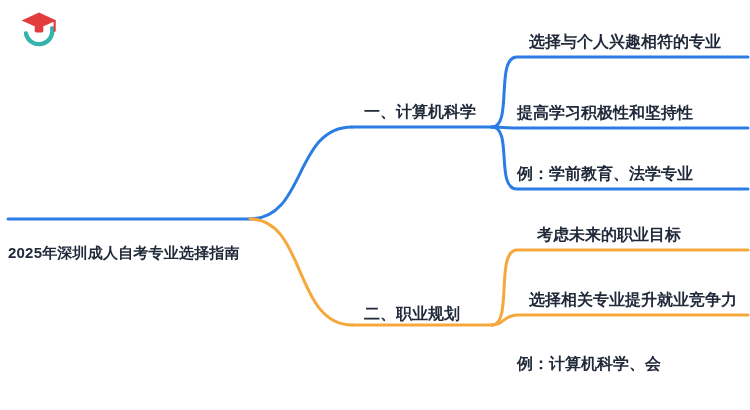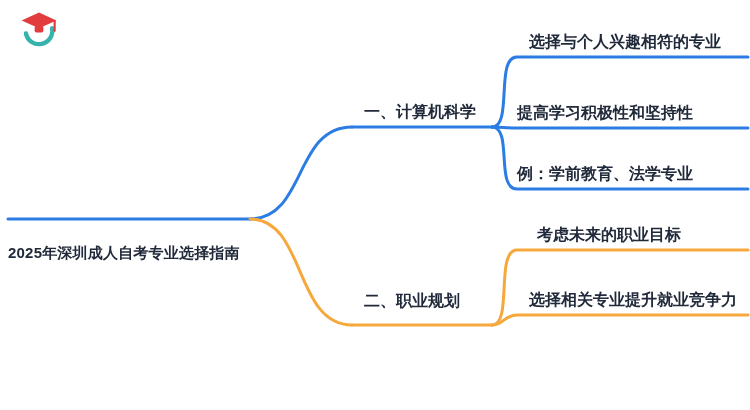--- a/index.html
+++ b/index.html
@@ -84,22 +84,23 @@
       <path d="M 9 27 A 15 15 0 1 0 39 21" fill="none" stroke="#35b3ac" stroke-width="5" stroke-linecap="round"></path>
       <polygon points="24,3 44,12 24,21 4,12" fill="#e23c3f"></polygon>
       <rect x="19" y="18" width="10" height="8" rx="2" fill="#e23c3f"></rect>
       <path d="M 42 13 V 24" stroke="#e23c3f" stroke-width="2.5" stroke-linecap="round"></path>
     </svg>
   </div>
 
   <div class="label root-label" style="left:8px; top:196px;">2025年深圳成人自考专业选择指南</div>
 
   <div class="label branch-label" style="left:364px; top:102px;">一、计算机科学</div>
-  <div class="label branch-label" style="left:364px; top:291px;">二、职业规划</div>
+  <div class="label branch-label" style="left:364px; top:304px;">二、职业规划</div>
 
   <div class="label leaf-label" style="left:529px; top:32px;">选择与个人兴趣相符的专业</div>
   <div class="label leaf-label" style="left:517px; top:164px;">例：学前教育、法学专业</div>
   <div class="label leaf-label" style="left:517px; top:103px;">提高学习积极性和坚持性</div>
 
   <div class="label leaf-label" style="left:517px; top:225px;margin-left:20px;">考虑未来的职业目标</div>
   <div class="label leaf-label" style="left:517px; top:290px;margin-left:12px;">选择相关专业提升就业竞争力</div>
+  <div class="label leaf-label" style="left:517px; top:354px;">例：计算机科学、会</div>
 
 </div>
 
 </body></html>

